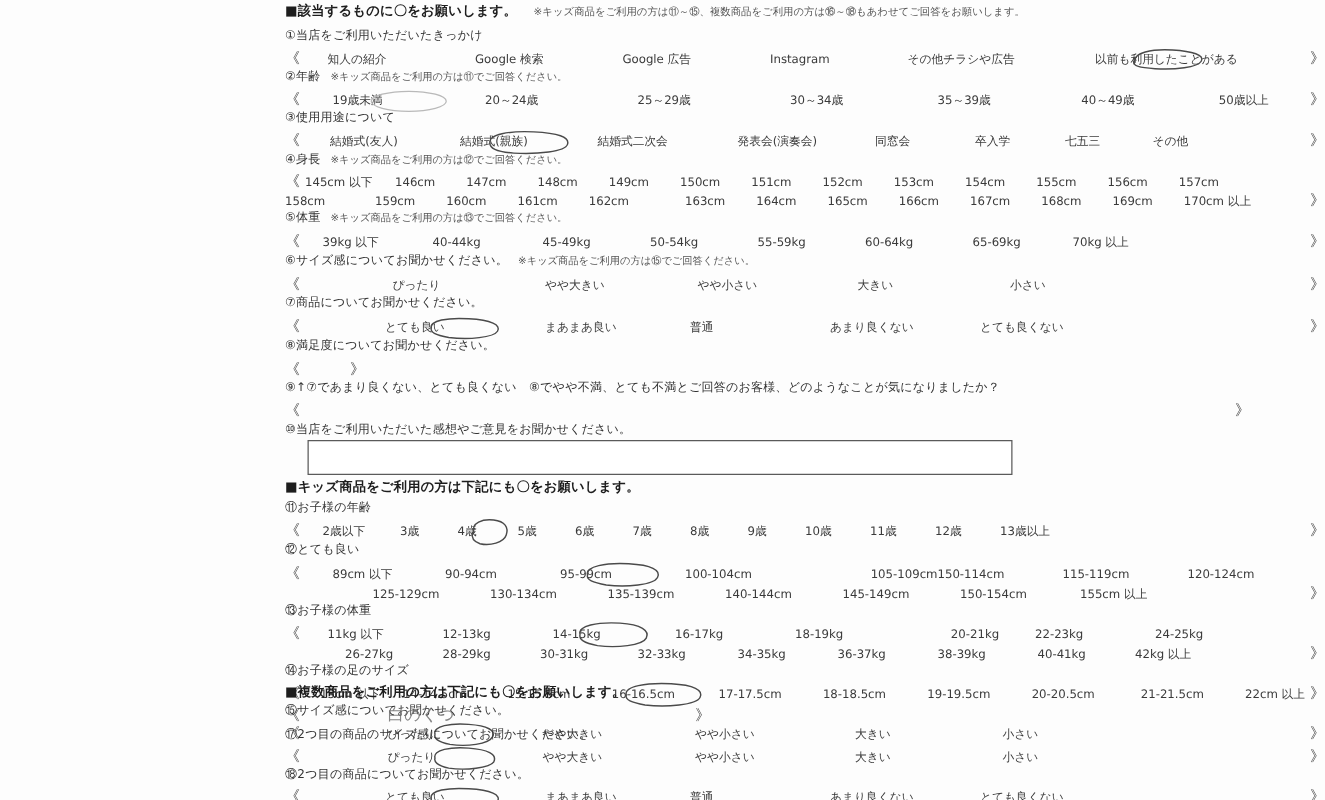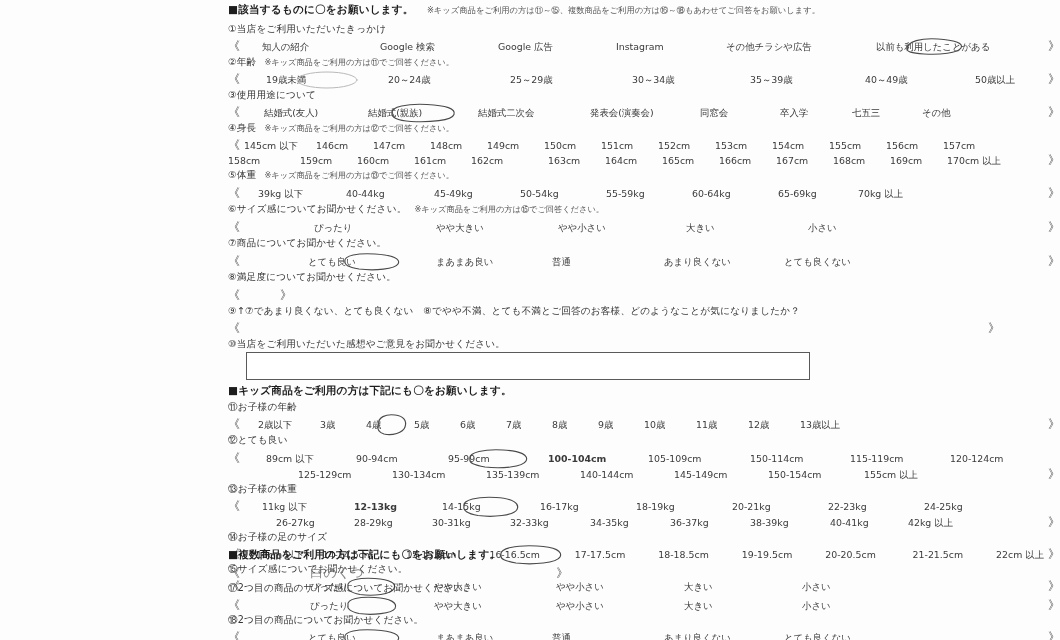--- a/index.html
+++ b/index.html
@@ -374,22 +374,22 @@
     <span class="brk left">《</span>
     <span class="optwrap" style="width:790px;padding-left:22px;">
       <span class="opt" style="width:90px;"><span>89cm 以下</span></span>
       <span class="opt" style="width:92px;"><span>90-94cm</span></span>
       <span class="opt circled" style="width:100px;">
         <span>95-99cm</span>
         <svg width="74" height="22" viewBox="0 0 74 22">
           <path d="M9 11 C7 4, 24 1, 42 2 C60 3, 68 7, 65 13 C62 19, 40 21, 24 19 C13 17, 8 15, 9 11"></path>
         </svg>
       </span>
-      <span class="opt" style="width:100px;font-weight:bold;"><span>100-104cm</span></span>
-      <span class="opt" style="width:102px;"><span>105-109cm</span></span>
+      <span class="opt" style="width:100px;"><span>100-104cm</span></span>
+      <span class="opt" style="width:102px;text-align:right;"><span>105-109cm</span></span>
       <span class="opt" style="width:100px;"><span>150-114cm</span></span>
       <span class="opt" style="width:100px;"><span>115-119cm</span></span>
       <span class="opt"><span>120-124cm</span></span>
     </span>
   </div>
   <div class="cont" style="position:absolute;left:0;top:466px;width:832px;">
     <span class="optwrap" style="width:700px;padding-left:70px;">
       <span class="opt" style="width:94px;"><span>125-129cm</span></span>
       <span class="opt" style="width:94px;"><span>130-134cm</span></span>
       <span class="opt" style="width:94px;"><span>135-139cm</span></span>
@@ -401,30 +401,30 @@
     <span class="brk right" style="margin-left:18px;">》</span>
   </div>
 
   <div class="row q" style="position:absolute;left:0;top:482px;">
     <span>⑬</span><span>お子様の体重</span>
   </div>
   <div class="opts" style="position:absolute;left:0;top:498px;width:832px;">
     <span class="brk left">《</span>
     <span class="optwrap" style="width:790px;padding-left:18px;">
       <span class="opt" style="width:92px;"><span>11kg 以下</span></span>
-      <span class="opt" style="width:88px;font-weight:bold;"><span>12-13kg</span></span>
+      <span class="opt" style="width:88px;"><span>12-13kg</span></span>
       <span class="opt circled" style="width:98px;">
         <span>14-15kg</span>
         <svg width="70" height="23" viewBox="0 0 70 23">
           <path d="M8 11 C6 4, 22 1, 40 2 C57 3, 64 8, 61 14 C58 20, 37 22, 22 20 C11 18, 7 15, 8 11"></path>
         </svg>
       </span>
       <span class="opt" style="width:96px;"><span>16-17kg</span></span>
       <span class="opt" style="width:96px;"><span>18-19kg</span></span>
-      <span class="opt" style="width:96px;"><span>20-21kg</span></span>
+      <span class="opt" style="width:96px;text-align:center;"><span>20-21kg</span></span>
       <span class="opt" style="width:96px;"><span>22-23kg</span></span>
       <span class="opt"><span>24-25kg</span></span>
     </span>
   </div>
   <div class="cont" style="position:absolute;left:0;top:514px;width:832px;">
     <span class="optwrap" style="width:750px;padding-left:48px;">
       <span class="opt" style="width:78px;"><span>26-27kg</span></span>
       <span class="opt" style="width:78px;"><span>28-29kg</span></span>
       <span class="opt" style="width:78px;"><span>30-31kg</span></span>
       <span class="opt" style="width:80px;"><span>32-33kg</span></span>

